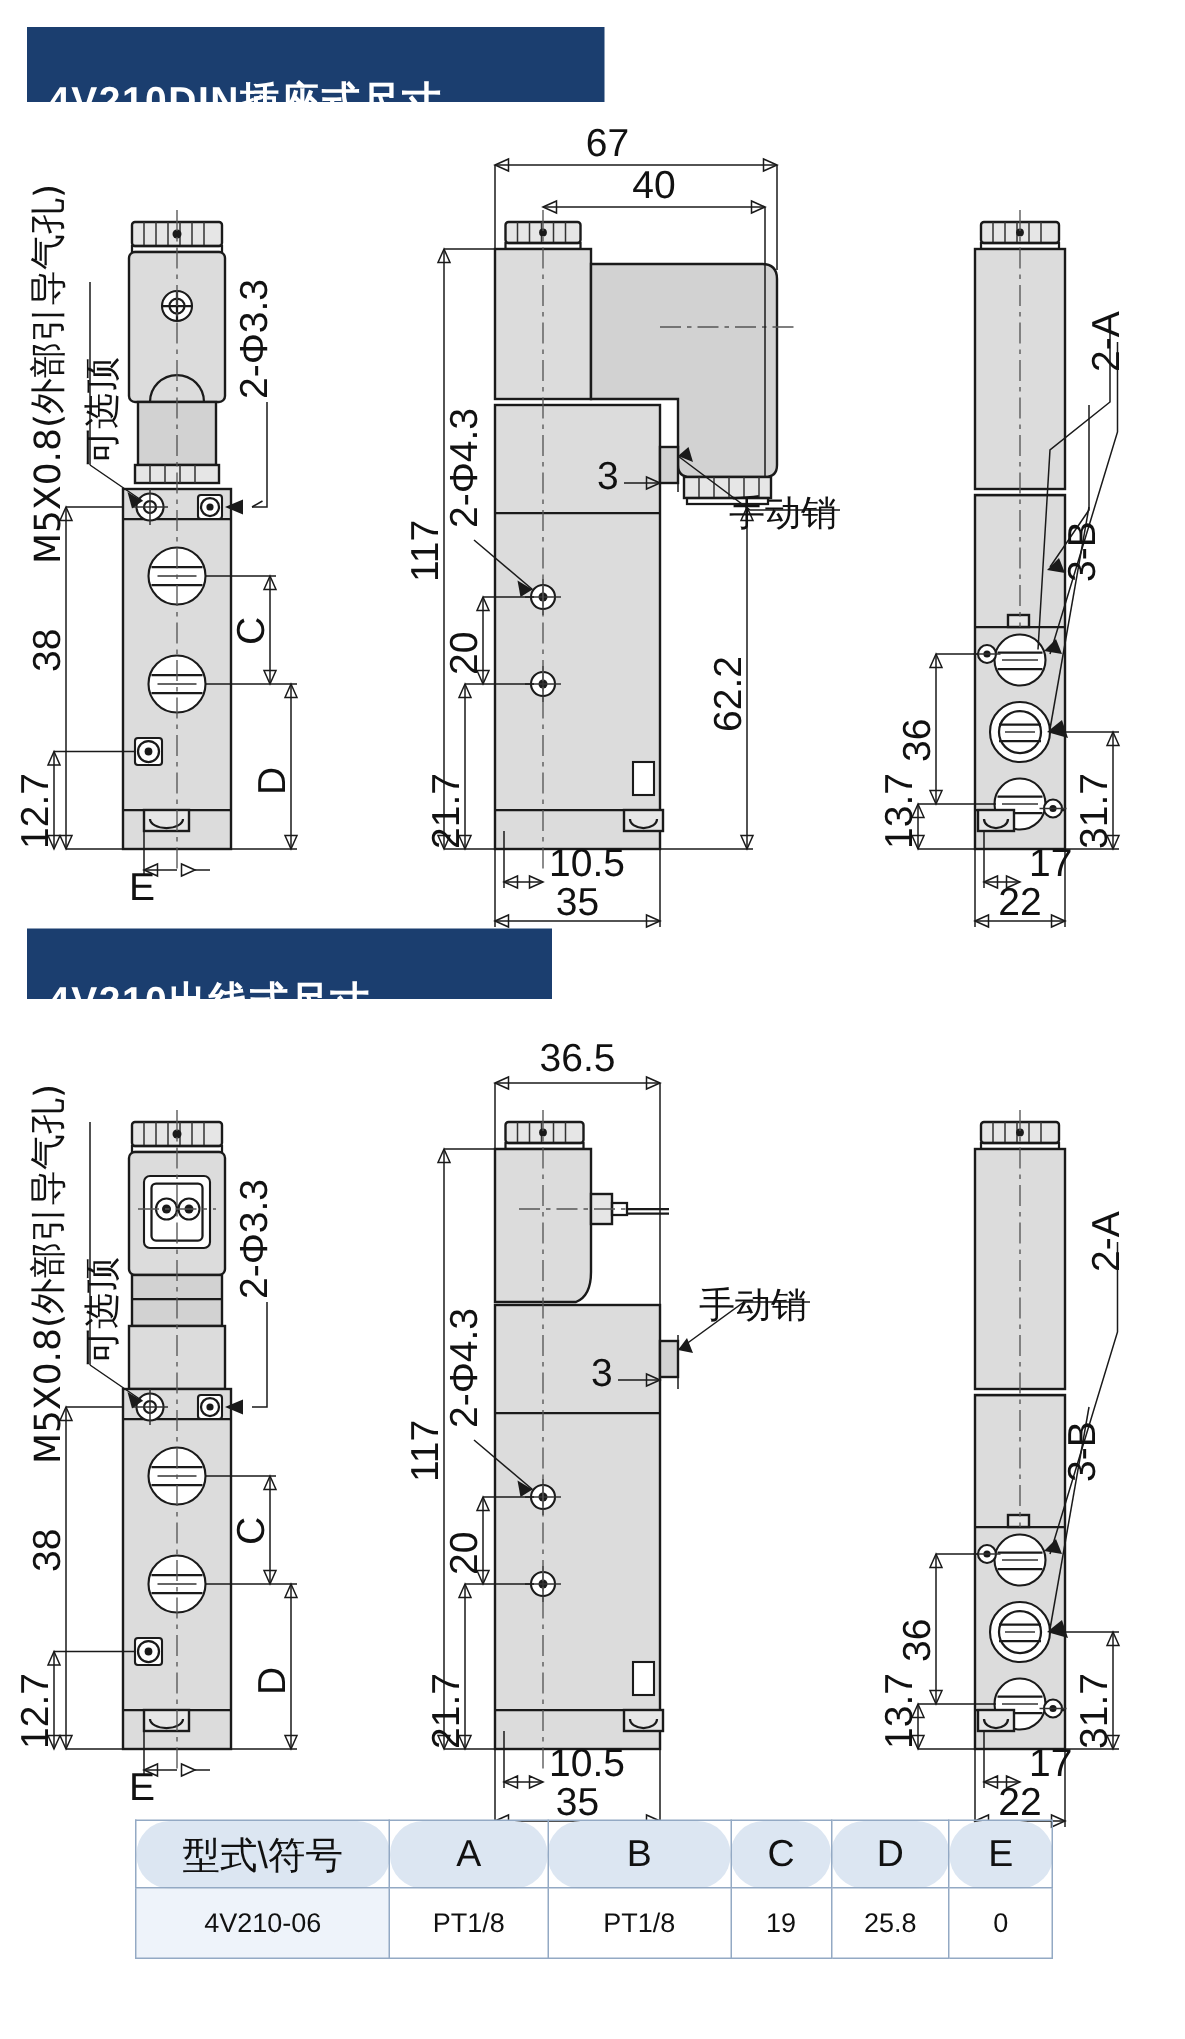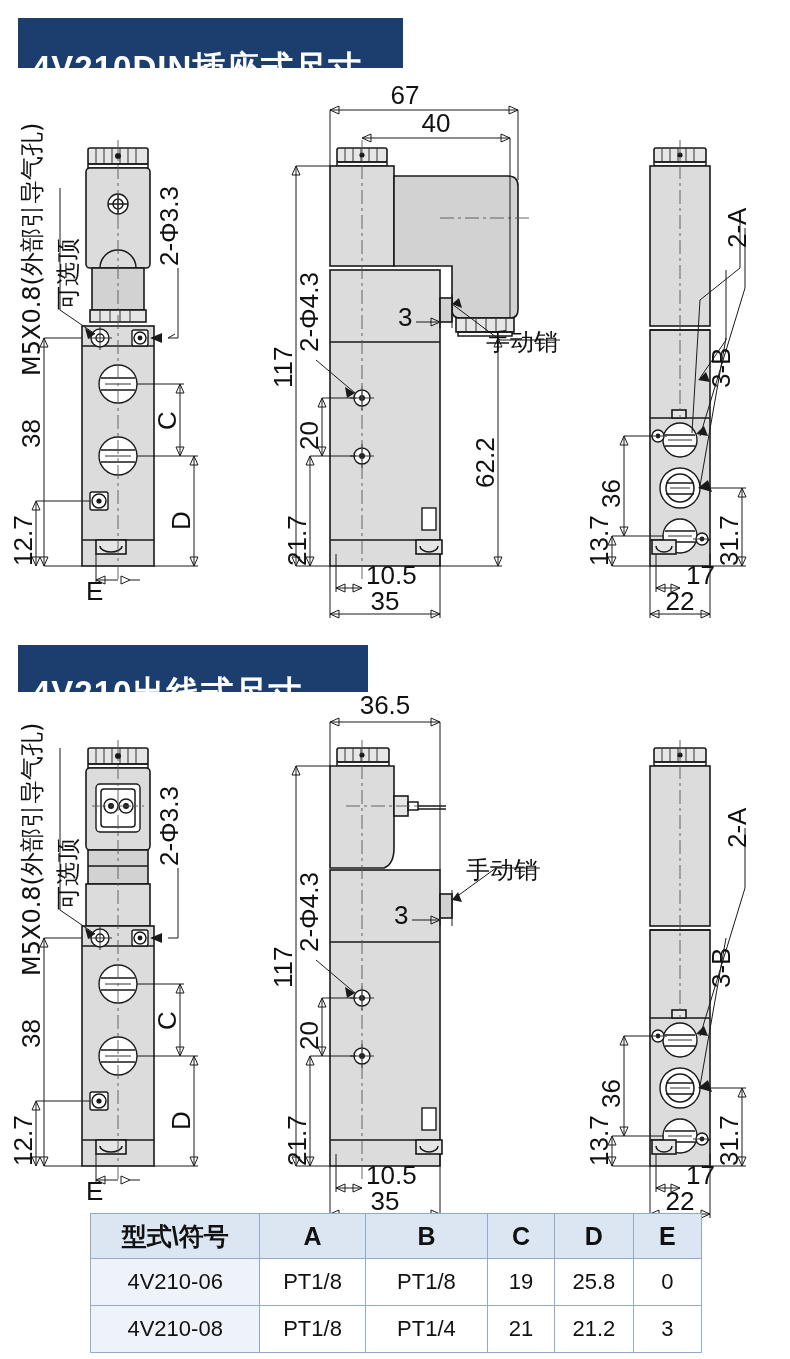--- a/index.html
+++ b/index.html
@@ -1,21 +1,21 @@
 <!DOCTYPE html>
 <html><head>
 <meta charset="utf-8">
 <style>
   html,body{margin:0;padding:0;background:#ffffff;}
   body{width:790px;height:1359px;position:relative;overflow:hidden;
        font-family:"Liberation Sans","DejaVu Sans",sans-serif;color:#1a1a1a;}
 
   .banner{position:absolute;background:#1b3e6f;display:flex;align-items:center;
           justify-content:flex-start;padding:0 14px;box-sizing:border-box;}
-  .banner span{color:#ffffff;font-size:33px;font-weight:bold;letter-spacing:1px;
+  .banner span{color:#ffffff;font-size:26px;font-weight:bold;letter-spacing:1px;
                line-height:1;white-space:nowrap;margin-top:48px;}
 
   .dwg{position:absolute;}
 
   svg{display:block;overflow:visible;}
   .body-fill{fill:#dcdcdc;stroke:#1a1a1a;stroke-width:1.6;}
   .body-fill2{fill:#d2d2d2;stroke:#1a1a1a;stroke-width:1.6;}
   .cap-fill{fill:#e6e6e6;stroke:#1a1a1a;stroke-width:1.6;}
   .white-fill{fill:#ffffff;stroke:#1a1a1a;stroke-width:1.4;}
   .ln{fill:none;stroke:#1a1a1a;stroke-width:1.5;}
@@ -24,23 +24,23 @@
   .center{fill:none;stroke:#555;stroke-width:0.9;stroke-dasharray:14 4 3 4;}
 
   .lbl{font-family:"Liberation Sans","DejaVu Sans",sans-serif;font-size:26px;fill:#111;}
   .lbl-cn{font-family:"DejaVu Sans","Liberation Sans",sans-serif;font-size:24px;fill:#111;}
 
   
   .spec-table{position:absolute;border-collapse:collapse;}
   .spec-table td,.spec-table th{
       border:1.5px solid #93a9c4;text-align:center;vertical-align:middle;
       font-family:"Liberation Sans","DejaVu Sans",sans-serif;}
-  .spec-table thead th{background:#dce6f2;font-size:25px;font-weight:bold;
-      height:42px;color:#111;}
-  .spec-table tbody td{font-size:22px;height:44px;background:#ffffff;color:#111;margin-top:16px;}
+  .spec-table thead th{background:#dce6f2;font-size:25px;font-weight:normal;
+      height:42px;color:#111;border-radius:22px;}
+  .spec-table tbody td{font-size:18px;height:44px;background:#ffffff;color:#111;margin-top:16px;}
   .spec-table tbody td.model{background:#eef3fa;}
 </style>
 </head>
 <body>
 
 <div class="banner" style="left:18px;top:18px;width:385px;height:50px;">
   <span>4V210DIN插座式尺寸</span>
 </div>
 
 <div class="dwg" style="left:0;top:88px;">
@@ -326,21 +326,21 @@
     <text class="lbl" transform="translate(730,300) rotate(-90)">3-B</text>
     <text class="lbl" transform="translate(620,420) rotate(-90)">36</text>
     <text class="lbl" transform="translate(608,478) rotate(-90)">13.7</text>
     <text class="lbl" transform="translate(738,478) rotate(-90)">31.7</text>
     <text class="lbl" x="686" y="496">17</text>
     <text class="lbl" x="680" y="522" text-anchor="middle">22</text>
   </g>
 </svg>
 </div>
 
-<div class="banner" style="left:18px;top:645px;width:350px;height:47px;">
+<div class="banner" style="left:18px;top:619px;width:350px;height:47px;">
   <span>4V210出线式尺寸</span>
 </div>
 
 <div class="dwg" style="left:0;top:688px;">
 <svg width="790" height="512" viewBox="0 0 790 512">
 
   <g>
     <g>
       <rect class="cap-fill" x="88" y="60" width="60" height="16" rx="2"></rect>
       <path class="ln-thin" d="M96 60v16M104 60v16M112 60v16M120 60v16M128 60v16M136 60v16"></path>
@@ -612,22 +612,14 @@
   </thead>
   <tbody>
     <tr>
       <td class="model">4V210-06</td>
       <td>PT1/8</td>
       <td>PT1/8</td>
       <td>19</td>
       <td>25.8</td>
       <td>0</td>
     </tr>
-    <tr>
-      <td class="model">4V210-08</td>
-      <td>PT1/8</td>
-      <td>PT1/4</td>
-      <td>21</td>
-      <td>21.2</td>
-      <td>3</td>
-    </tr>
   </tbody>
 </table>
 
 </body></html>

